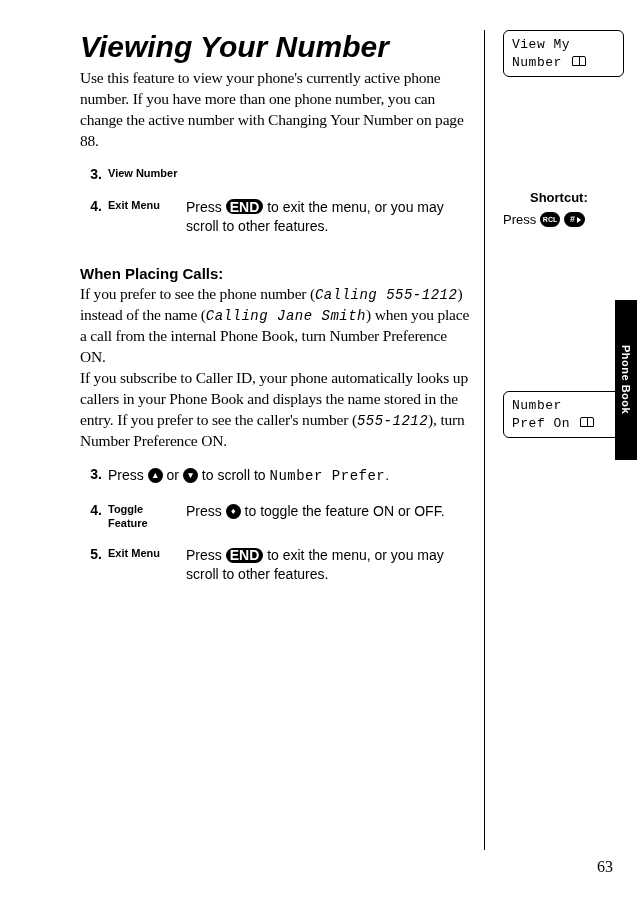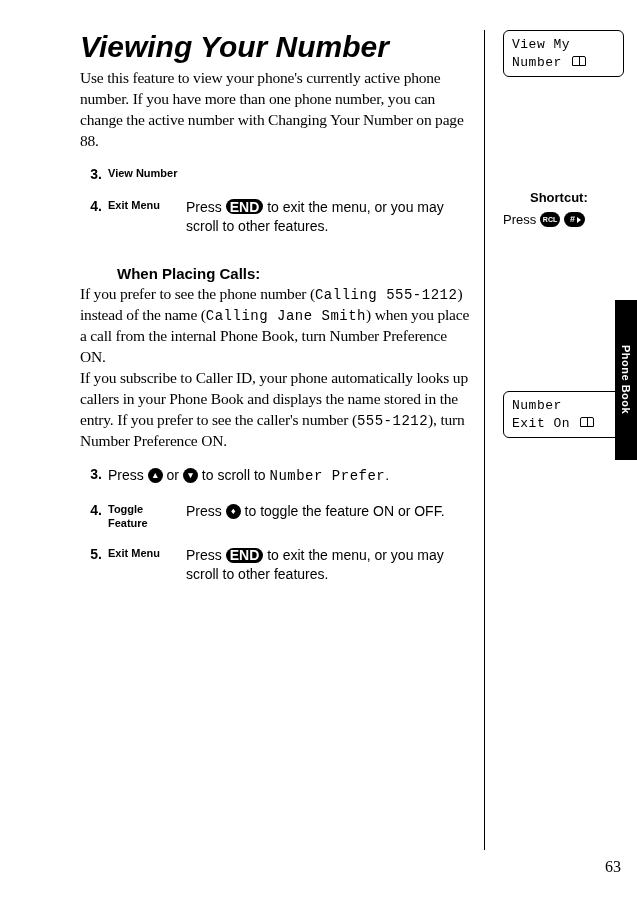--- a/index.html
+++ b/index.html
@@ -29,21 +29,20 @@
     line-height: 1.35;
     font-family: Georgia, serif;
     letter-spacing: -0.2px;
   }
   .subhead {
     font-family: Arial, Helvetica, sans-serif;
     font-weight: bold;
     font-size: 15px;
     margin-top: 8px;
     margin-bottom: 2px;
-    margin-left: 37px;
   }
   .steps {
     margin-top: 14px;
   }
   .step-row {
     display: flex;
     margin-bottom: 16px;
   }
   .step-num {
     width: 28px;
@@ -70,20 +69,21 @@
   }
   .lcd {
     font-family: 'Courier New', monospace;
     letter-spacing: 0.5px;
     font-size: 14px;
   }
   .disp-lcd {
     font-family: 'Courier New', monospace;
     letter-spacing: 0.5px;
     font-size: 14px;
+    font-style: italic;
   }
   .key-oval {
     display: inline-flex;
     align-items: center;
     justify-content: center;
     background: #000;
     color: #fff;
     border-radius: 9px;
     height: 15px;
     min-width: 15px;
@@ -178,21 +178,21 @@
     font-size: 11px;
     writing-mode: vertical-rl;
     text-align: center;
     display: flex;
     align-items: center;
     justify-content: center;
     letter-spacing: 0.5px;
   }
   .page-num {
     position: absolute;
-    right: 16px;
+    right: 24px;
     bottom: 22px;
     font-family: Georgia, serif;
     font-size: 16px;
   }
   .section2 { margin-top: 30px; }
 </style>
 </head>
 <body>
 
 <div class="main">
@@ -265,18 +265,18 @@
     <div class="shortcut-title">Shortcut:</div>
     <div>
       <span>Press</span>
       <span class="key-oval key-rcl">RCL</span>
       <span class="key-oval key-hash">#</span>
     </div>
   </div>
 
   <div class="display-box second">
     <div>Number</div>
-    <div><span>Exit On</span><span class="book-icon"></span></div>
+    <div><span>Pref On</span><span class="book-icon"></span></div>
   </div>
 </div>
 
 <div class="side-tab">Phone Book</div>
 <div class="page-num">63</div>
 
 </body></html>

